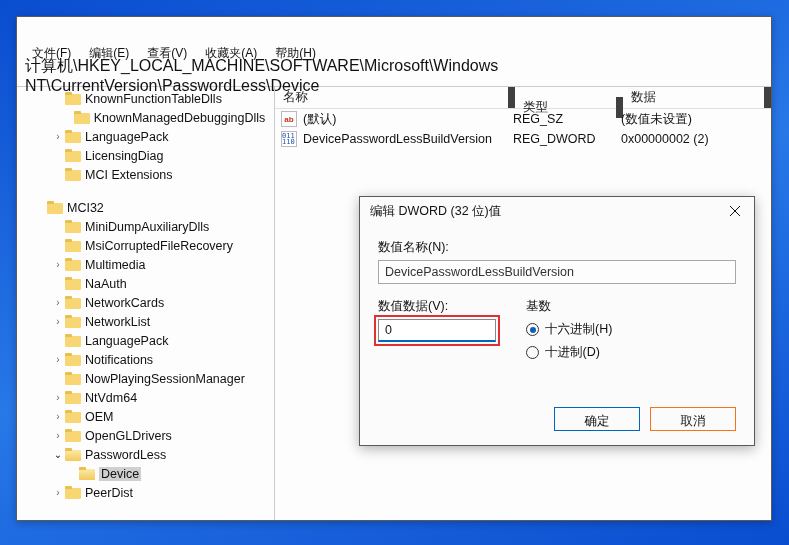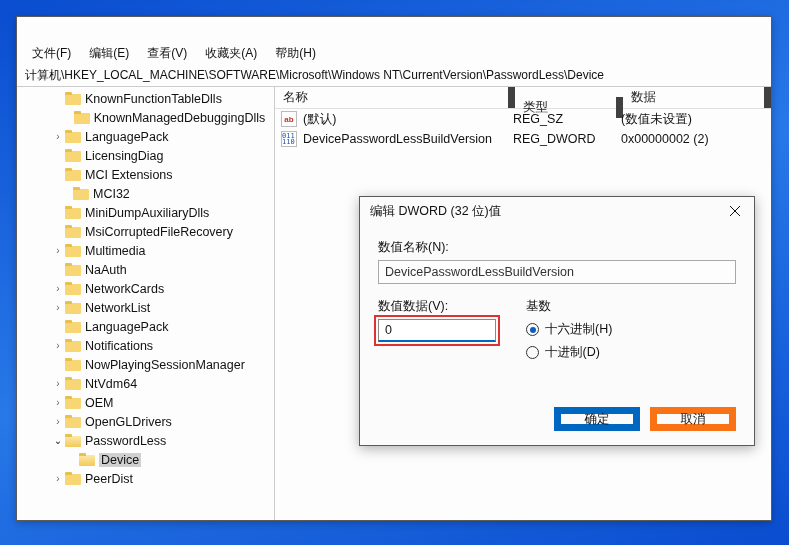--- a/index.html
+++ b/index.html
@@ -11,21 +11,21 @@
     display: flex; flex-direction: column;
   }
   .titlebar { height: 32px; display: flex; align-items: center; padding-left: 6px; }
   .app-icon { width: 16px; height: 16px; margin-right: 6px; display: flex; flex-wrap: wrap; }
   .app-icon span { width: 7px; height: 7px; background: #2f7dd1; margin: 0 1px 1px 0; }
   .title-text { font-size: 12px; color: #111; flex: 1; }
   .winbtns { display: flex; }
   .winbtn { width: 46px; height: 30px; display: flex; align-items: center; justify-content: center; font-size: 11px; color: #222; }
   .winbtn svg { stroke: #222; stroke-width: 1; fill: none; }
   .menubar { height: 24px; display: flex; align-items: center; padding-left: 15px; gap: 18px; font-size: 12px; color: #111; margin-top: 24px; }
-  .addrbar { height: 22px; font-size: 12px; color: #111; padding-left: 8px; display: flex; align-items: center; border-bottom: 1px solid #ccc; }
+  .addrbar { height: 22px; font-size: 16px; color: #111; padding-left: 8px; display: flex; align-items: center; border-bottom: 1px solid #ccc; }
   .client { flex: 1; display: flex; overflow: hidden; }
   .tree-pane { width: 258px; border-right: 1px solid #ccc; overflow-y: scroll; overflow-x: hidden; font-size: 12.5px; color: #111; padding-top: 2px; position: relative; }
   .tree-pane::-webkit-scrollbar { width: 16px; }
   .tree-pane::-webkit-scrollbar-track { background: #f0f0f0; }
   .tree-pane::-webkit-scrollbar-thumb { background: #c0c0c0; }
   .tree-row { height: 19px; display: flex; align-items: center; white-space: nowrap; }
   .tree-caret { width: 14px; text-align: center; color: #666; font-size: 10px; }
   .tree-caret.open { color: #222; }
   .folder-icon { width: 16px; height: 13px; margin-right: 4px; position: relative; }
   .folder-icon::before { content: ""; position: absolute; left: 0; top: 2px; width: 16px; height: 11px; background: #f8d673; border-radius: 1px; }
@@ -57,21 +57,21 @@
   .dlg-body { flex: 1; padding: 14px 18px 12px 18px; }
   .dlg-label { margin-bottom: 4px; }
   .dlg-name-field { width: 358px; height: 24px; border: 1px solid #a8a8a8; background: #fdfdfd; padding: 0 6px; display: flex; align-items: center; color: #333; }
   .dlg-row2 { display: flex; margin-top: 14px; gap: 30px; }
   .val-col .val-input { width: 118px; height: 23px; border: 1px solid #888; border-bottom: 2px solid #0067c0; background: #fff; padding: 0 6px; display: flex; align-items: center; margin-top: 4px; outline: 2px solid #e03030; outline-offset: 2px; }
   .base-col { padding-top: 0; }
   .radio { display: flex; align-items: center; gap: 6px; margin: 6px 0 0 0; }
   .radio .rb { width: 13px; height: 13px; border: 1px solid #333; border-radius: 50%; position: relative; }
   .radio .rb.on::after { content: ""; position: absolute; left: 2.5px; top: 2.5px; width: 6px; height: 6px; background: #0a5ec0; border-radius: 50%; }
   .dlg-btns { display: flex; justify-content: flex-end; gap: 10px; padding: 0 18px 14px 0; }
-  .btn { width: 86px; height: 24px; border: 7px solid #f97316; background: #fbfbfb; display: flex; align-items: center; justify-content: center; }
+  .btn { width: 86px; height: 24px; border: 1px solid #f97316; background: #fbfbfb; display: flex; align-items: flex-end; justify-content: center; }
   .btn.primary { border-color: #0067c0; }
 </style>
 </head>
 <body>
 
 <div class="desktop"></div>
 
 <div class="window">
   <div class="menubar">
     <span>文件(F)</span>
@@ -103,21 +103,21 @@
         <div class="tree-row" style="padding-left: 34px;">
           <span class="tree-caret"></span>
           <span class="folder-icon"></span>
           <span class="tree-label">LicensingDiag</span>
         </div>
         <div class="tree-row" style="padding-left: 34px;">
           <span class="tree-caret"></span>
           <span class="folder-icon"></span>
           <span class="tree-label">MCI Extensions</span>
         </div>
-        <div class="tree-row" style="padding-left: 42px;">
+        <div class="tree-row" style="padding-left: 16px; margin-top: 14px;">
           <span class="tree-caret"></span>
           <span class="folder-icon"></span>
           <span class="tree-label">MCI32</span>
         </div>
         <div class="tree-row" style="padding-left: 34px;">
           <span class="tree-caret"></span>
           <span class="folder-icon"></span>
           <span class="tree-label">MiniDumpAuxiliaryDlls</span>
         </div>
         <div class="tree-row" style="padding-left: 34px;">

